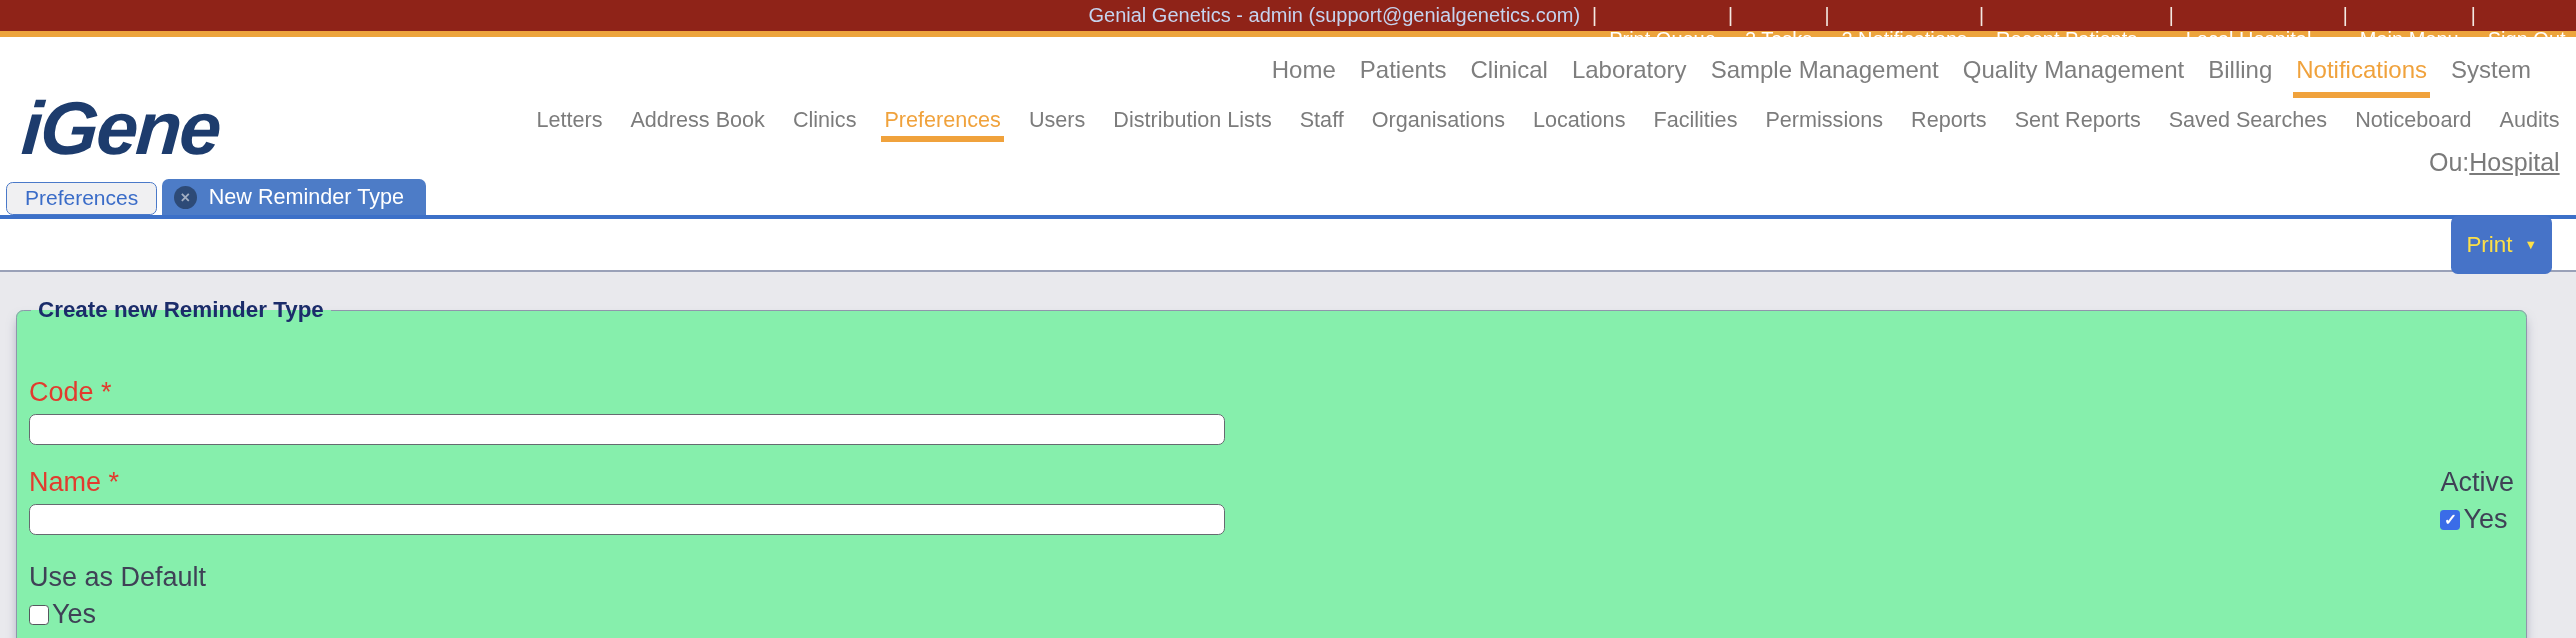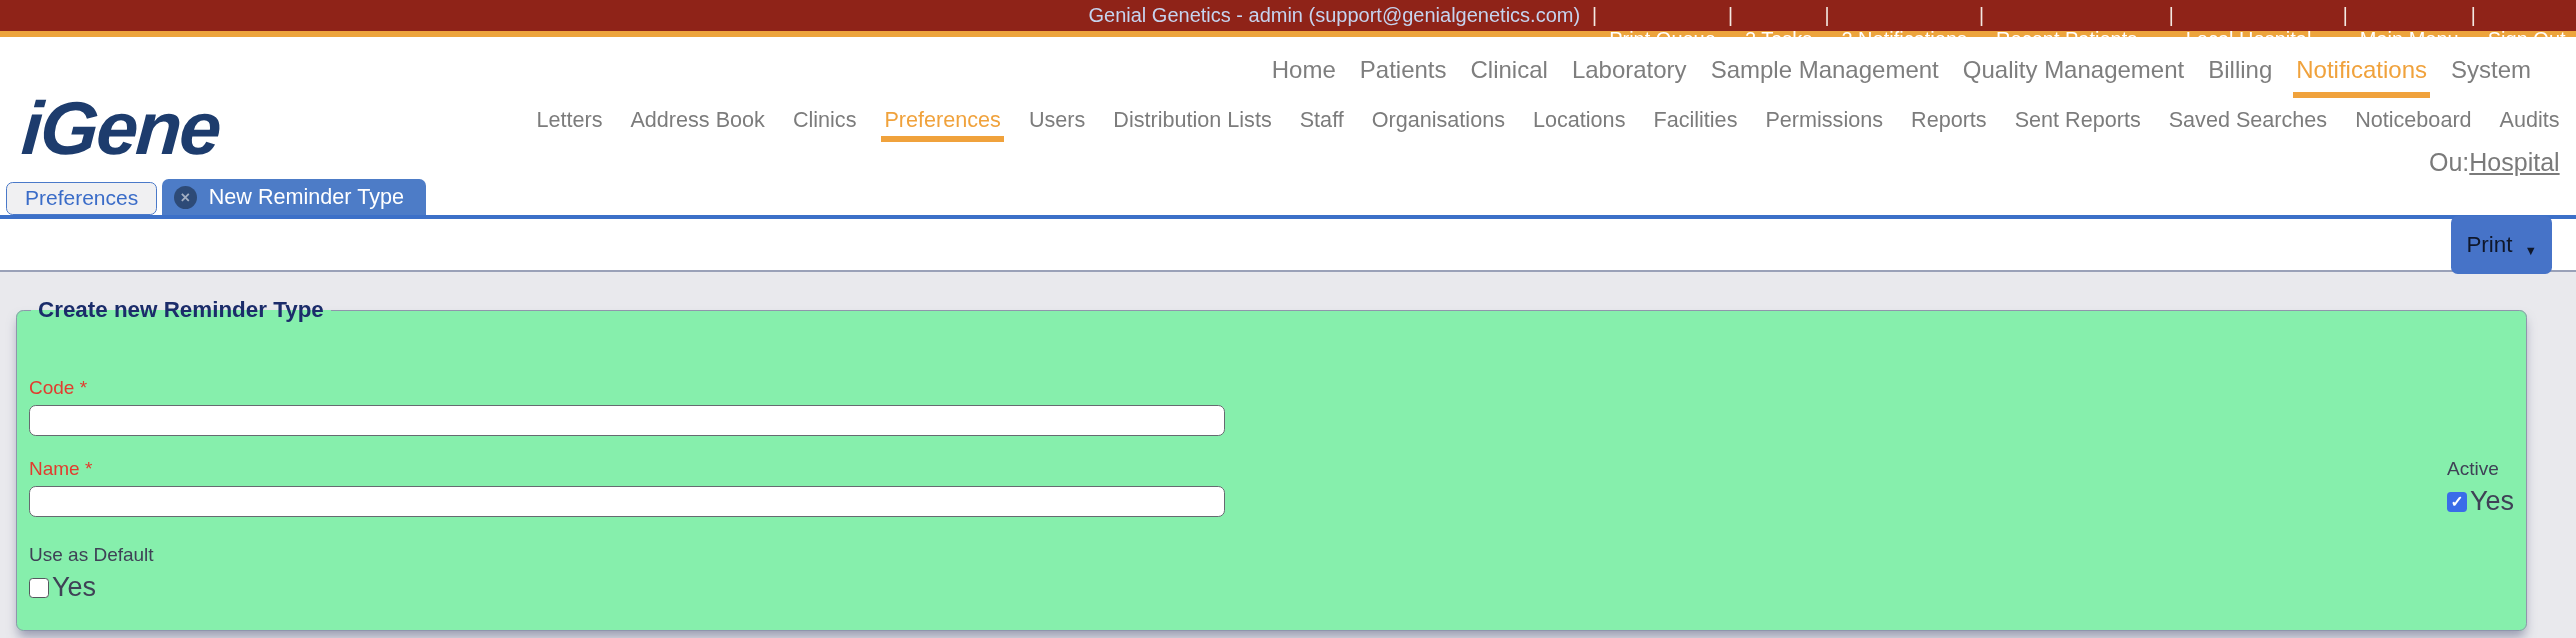--- a/index.html
+++ b/index.html
@@ -40,34 +40,34 @@
   .tab-inactive { background:#f0f0f2; border:1.5px solid #4a79c9; border-radius:6.7px;
     color:#3a6cc8; font-size:21px; padding:3.7px 18px; margin-bottom:0px; }
   .tab-active { background:#4d7cc7; border-radius:6.7px 6.7px 0 0; color:#ffffff; font-size:21.6px;
     height:36px; padding:0 22.4px 0 12px; margin-left:4.5px; gap:12px; }
   .tab-close { width:23px; height:23px; border-radius:50%; background:#2d4a77; color:#a2aec2;
     display:flex; align-items:center; justify-content:center; font-size:12.7px; font-weight:bold; cursor:pointer; }
 
   
   .toolbar { height:51px; background:#ffffff; display:flex; align-items:center;
     justify-content:flex-end; padding-right:24px; }
-  .print-btn { background:#4673c8; border:none; border-radius:6.7px; color:#0f172a;
-    font-size:22.4px; font-family:inherit; padding:16px 15px; display:flex; align-items:flex-end;
+  .print-btn { background:#4673c8; border:none; border-radius:6.7px; color:#fde047;
+    font-size:22.4px; font-family:inherit; padding:16px 15px; display:flex; align-items:center;
     gap:12px; cursor:pointer; }
   .print-btn .caret { font-size:12.7px; }
 
   
   .content { background:#e9e9ed; height:344px; border-top:2.2px solid #9aa1b8; padding-top:25px; }
   fieldset.panel { margin:0 49px 0 16px; background:#86efac; border:1.5px solid #9095ac;
     border-radius:7.5px; padding:33px 12px 27px 12px; min-height:277px;
     box-shadow:0 7.5px 10.4px -2.2px rgba(90,95,130,0.55); }
   fieldset.panel legend { font-size:22.4px; font-weight:bold; color:#1b2c6a; padding:0 7.5px; margin-left:1.5px; }
 
   .form-row { display:flex; align-items:flex-start; }
-  .fld-label { font-size:19px; margin-bottom:6px; color:#3f4156; }
+  .fld-label { font-size:27px; margin-bottom:6px; color:#3f4156; }
   .fld-label.required { color:#e23b2e; }
   .txt-input { width:1196px; height:31px; border:1.5px solid #666a70; border-radius:6.7px;
     background:#ffffff; font-size:20px; padding:0 10.4px; font-family:inherit; }
   .col-left { width:1196px; }
   .col-right { margin-left:58px; }
   .row-gap { margin-top:22.4px;justify-content:space-between; }
   .row-gap-lg { margin-top:27px; }
 
   .chk-row { display:flex; align-items:center; margin-top:4.5px; }
   .chk { width:20px; height:20px; border-radius:3.7px; display:flex; align-items:center;

